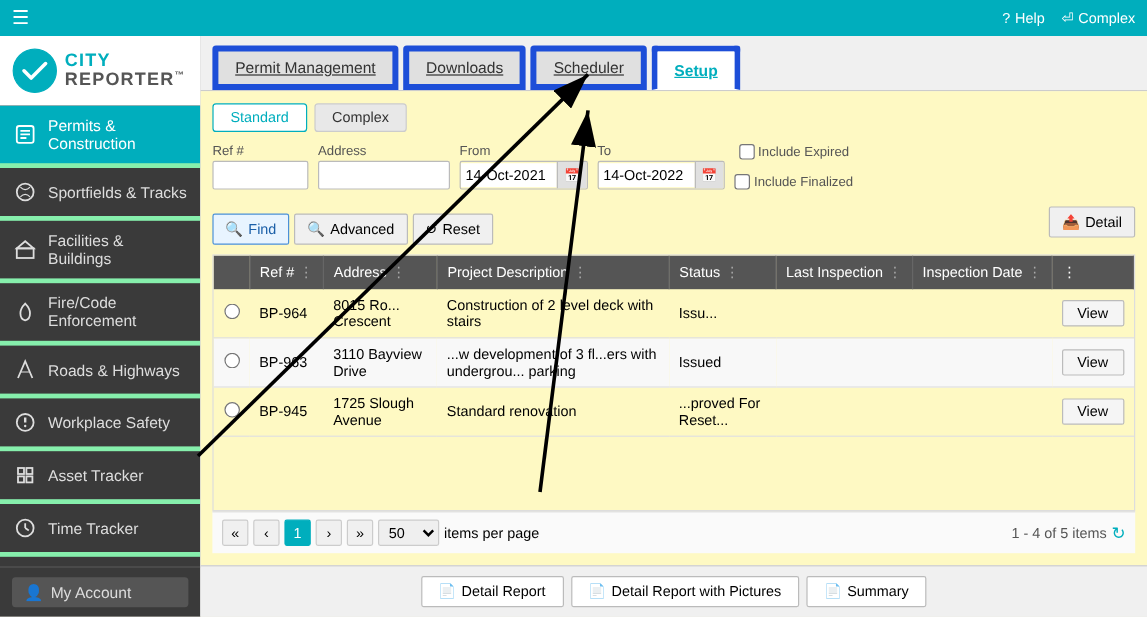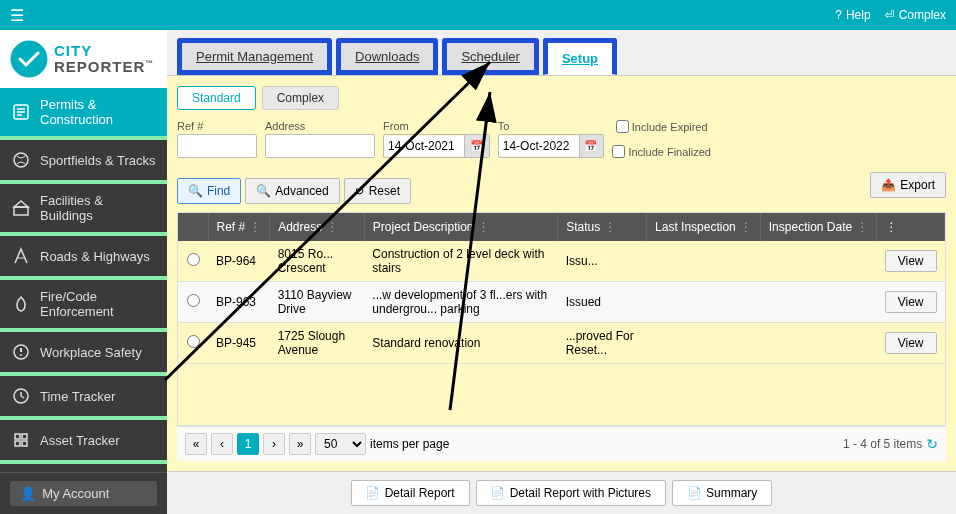--- a/index.html
+++ b/index.html
@@ -442,68 +442,68 @@
               <rect x="2" y="8" width="14" height="8" fill="none" stroke="currentColor" stroke-width="1.5"></rect>
               <polygon points="9,2 2,8 16,8" fill="none" stroke="currentColor" stroke-width="1.5"></polygon>
             </svg>
         </span>
         <span>Facilities &amp; Buildings</span>
       </div>
 
       <div class="sidebar-item">
         <span class="sidebar-icon">
           <svg width="18" height="18" viewBox="0 0 18 18">
+              <path d="M9 2 C9 2 13 6 13 10 C13 13.3 11.2 15.5 9 16 C6.8 15.5 5 13.3 5 10 C5 6 9 2 9 2Z" fill="none" stroke="currentColor" stroke-width="1.5"></path>
+            </svg>
+        </span>
+        <span>Fire/Code Enforcement</span>
+      </div>
+
+      <div class="sidebar-item">
+        <span class="sidebar-icon">
+          <svg width="18" height="18" viewBox="0 0 18 18">
               <path d="M3 16 L9 2 L15 16" fill="none" stroke="currentColor" stroke-width="1.5"></path>
               <line x1="5" y1="11" x2="13" y2="11" stroke="currentColor" stroke-width="1"></line>
             </svg>
         </span>
         <span>Roads &amp; Highways</span>
-      </div>
-
-      <div class="sidebar-item">
-        <span class="sidebar-icon">
-          <svg width="18" height="18" viewBox="0 0 18 18">
-              <path d="M9 2 C9 2 13 6 13 10 C13 13.3 11.2 15.5 9 16 C6.8 15.5 5 13.3 5 10 C5 6 9 2 9 2Z" fill="none" stroke="currentColor" stroke-width="1.5"></path>
-            </svg>
-        </span>
-        <span>Fire/Code Enforcement</span>
       </div>
 
       <div class="sidebar-item">
         <span class="sidebar-icon">
           <svg width="18" height="18" viewBox="0 0 18 18">
               <circle cx="9" cy="9" r="7" fill="none" stroke="currentColor" stroke-width="1.5"></circle>
               <line x1="9" y1="5" x2="9" y2="9" stroke="currentColor" stroke-width="2"></line>
               <circle cx="9" cy="12" r="1" fill="currentColor"></circle>
             </svg>
         </span>
         <span>Workplace Safety</span>
-      </div>
-
-      <div class="sidebar-item">
-        <span class="sidebar-icon">
-          <svg width="18" height="18" viewBox="0 0 18 18">
-              <circle cx="9" cy="9" r="7" fill="none" stroke="currentColor" stroke-width="1.5"></circle>
-              <line x1="9" y1="5" x2="9" y2="9" stroke="currentColor" stroke-width="1.5"></line>
-              <line x1="9" y1="9" x2="12" y2="11" stroke="currentColor" stroke-width="1.5"></line>
-            </svg>
-        </span>
-        <span>Time Tracker</span>
       </div>
 
       <div class="sidebar-item">
         <span class="sidebar-icon">
           <svg width="18" height="18" viewBox="0 0 18 18">
               <rect x="3" y="3" width="5" height="5" fill="none" stroke="currentColor" stroke-width="1.5"></rect>
               <rect x="10" y="3" width="5" height="5" fill="none" stroke="currentColor" stroke-width="1.5"></rect>
               <rect x="3" y="10" width="5" height="5" fill="none" stroke="currentColor" stroke-width="1.5"></rect>
               <rect x="10" y="10" width="5" height="5" fill="none" stroke="currentColor" stroke-width="1.5"></rect>
             </svg>
         </span>
         <span>Asset Tracker</span>
+      </div>
+
+      <div class="sidebar-item">
+        <span class="sidebar-icon">
+          <svg width="18" height="18" viewBox="0 0 18 18">
+              <circle cx="9" cy="9" r="7" fill="none" stroke="currentColor" stroke-width="1.5"></circle>
+              <line x1="9" y1="5" x2="9" y2="9" stroke="currentColor" stroke-width="1.5"></line>
+              <line x1="9" y1="9" x2="12" y2="11" stroke="currentColor" stroke-width="1.5"></line>
+            </svg>
+        </span>
+        <span>Time Tracker</span>
       </div>
 
     </div>
     <div class="sidebar-footer">
       <div class="my-account">
         <span>👤</span>
         <span>My Account</span>
       </div>
     </div>
   </div>
@@ -567,21 +567,21 @@
             <span>Advanced</span>
           </button>
           <button class="btn">
             <span>↺</span>
             <span>Reset</span>
           </button>
         </div>
         <div style="margin-left:auto; display:flex; align-items:flex-end;">
           <button class="btn">
             <span>📤</span>
-            <span>Export</span>
+            <span>Detail</span>
           </button>
         </div>
       </div>
 
       <div class="table-wrap">
         <table>
           <thead>
             <tr>
               <th style="width:30px;"></th>
               <th>

